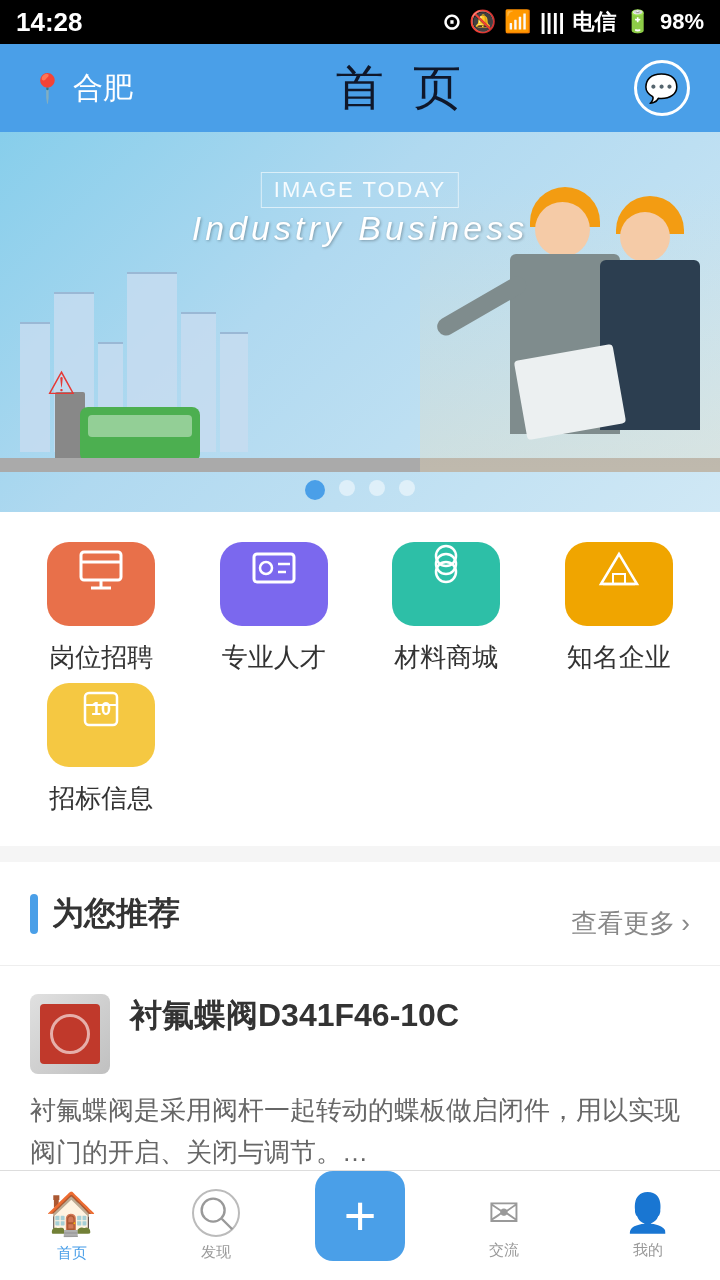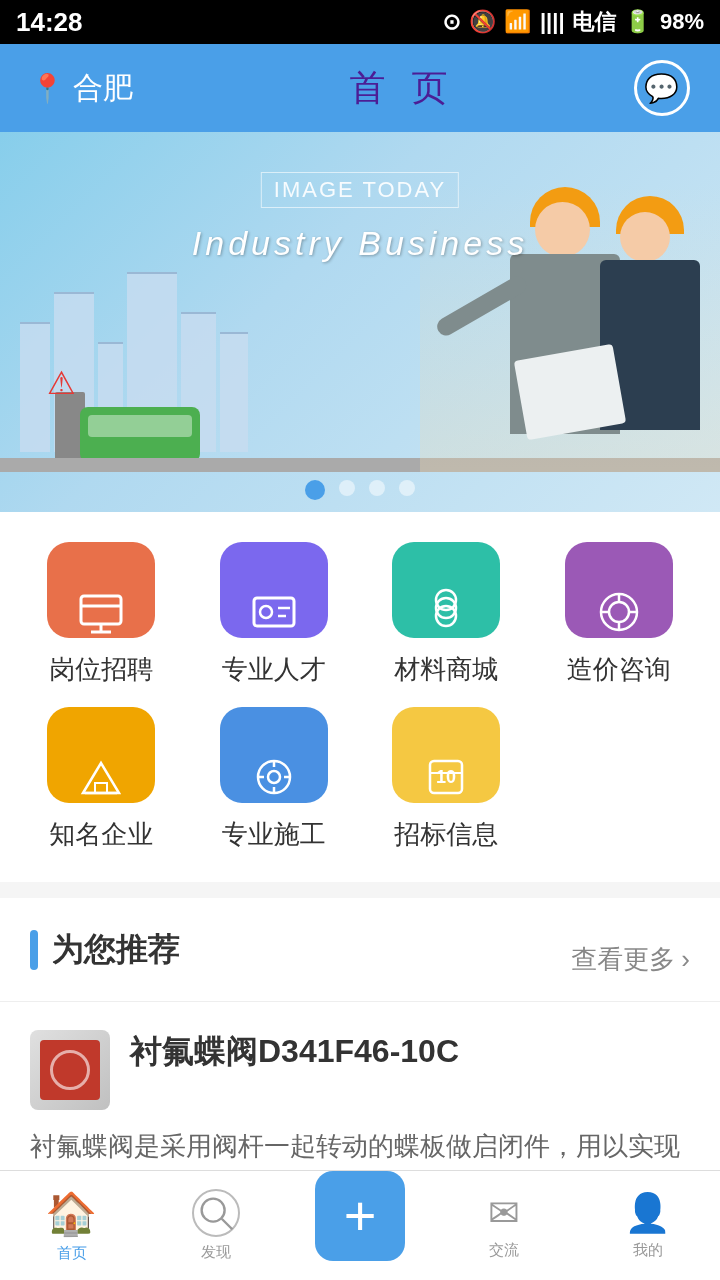--- a/index.html
+++ b/index.html
@@ -36,22 +36,22 @@
       padding: 0 30px;
     }
     .header-location {
       display: flex;
       align-items: center;
       gap: 8px;
       color: #fff;
       font-size: 30px;
     }
     .header-title {
-      color: #4c1d95;
-      font-size: 36px;
+      color: #0f172a;
+      font-size: 48px;
       font-weight: 500;
       letter-spacing: 8px;
       margin-left: 38px;
     }
     .header-chat {
       width: 56px;
       height: 56px;
       border: 3px solid #fff;
       border-radius: 50%;
       display: flex;
@@ -77,21 +77,21 @@
       transform: translateX(-50%);
       text-align: center;
       color: #fff;
     }
     .banner-subtitle {
       font-size: 22px;
       letter-spacing: 2px;
       color: rgba(255,255,255,0.9);
       border: 1px solid rgba(255,255,255,0.6);
       padding: 4px 12px;
-      margin-bottom: 16px;
+      margin-bottom: 1px;
       display: inline-block;
     }
     .banner-title {
       font-size: 34px;
       letter-spacing: 4px;
       font-style: italic;
       color: #fff;
       text-shadow: 1px 1px 3px rgba(0,0,0,0.3);
     }
     
@@ -262,35 +262,35 @@
       width: 20px;
       height: 20px;
     }
 
     
     .menu-grid {
       background: #fff;
       padding: 30px 20px;
       display: grid;
       grid-template-columns: repeat(4, 1fr);
-      gap: 20px 10px;
+      gap: 8px 10px;
     }
     .menu-item {
       display: flex;
       flex-direction: column;
       align-items: center;
       gap: 14px;
       cursor: pointer;
     }
     .menu-icon {
       width: 108px;
-      height: 96px;
+      height: 84px;
       border-radius: 22px;
       display: flex;
-      align-items: flex-end;
+      align-items: flex-start;
       justify-content: center;
       color: #fff;
       font-size: 52px;
     }
     .menu-label {
       font-size: 26px;
       color: #333;
       text-align: center;
     }
     .icon-red { background: #E8704A; }
@@ -542,51 +542,28 @@
       <svg width="52" height="52" viewBox="0 0 52 52" fill="none">
           <circle cx="26" cy="30" r="10" stroke="white" stroke-width="2.5"></circle>
           <circle cx="26" cy="22" r="10" stroke="white" stroke-width="2.5"></circle>
           <circle cx="26" cy="14" r="10" stroke="white" stroke-width="2.5"></circle>
         </svg>
     </div>
     <span class="menu-label">材料商城</span>
   </div>
 
   <div class="menu-item">
-    <div class="menu-icon icon-purple">
-      <svg width="52" height="52" viewBox="0 0 52 52" fill="none">
-          <circle cx="26" cy="26" r="18" stroke="white" stroke-width="2.5"></circle>
-          <circle cx="26" cy="26" r="10" stroke="white" stroke-width="2.5"></circle>
-          <line x1="26" y1="8" x2="26" y2="16" stroke="white" stroke-width="2.5"></line>
-          <line x1="26" y1="36" x2="26" y2="44" stroke="white" stroke-width="2.5"></line>
-          <line x1="8" y1="26" x2="16" y2="26" stroke="white" stroke-width="2.5"></line>
-          <line x1="36" y1="26" x2="44" y2="26" stroke="white" stroke-width="2.5"></line>
-        </svg>
-    </div>
-    <span class="menu-label">造价咨询</span>
-  </div>
-  <div class="menu-item">
     <div class="menu-icon icon-yellow">
       <svg width="52" height="52" viewBox="0 0 52 52" fill="none">
           <path d="M8 42 L26 12 L44 42 Z" stroke="white" stroke-width="2.5" fill="none"></path>
           <rect x="20" y="32" width="12" height="10" stroke="white" stroke-width="2" fill="none"></rect>
           <path d="M10 42 L42 42" stroke="white" stroke-width="2.5"></path>
         </svg>
     </div>
     <span class="menu-label">知名企业</span>
-  </div>
-  <div class="menu-item">
-    <div class="menu-icon icon-blue">
-      <svg width="52" height="52" viewBox="0 0 52 52" fill="none">
-          <circle cx="26" cy="26" r="16" stroke="white" stroke-width="2.5"></circle>
-          <path d="M26 10 L26 16 M26 36 L26 42 M10 26 L16 26 M36 26 L42 26" stroke="white" stroke-width="2.5"></path>
-          <circle cx="26" cy="26" r="6" stroke="white" stroke-width="2.5"></circle>
-        </svg>
-    </div>
-    <span class="menu-label">专业施工</span>
   </div>
   <div class="menu-item">
     <div class="menu-icon icon-light-yellow">
       <svg width="52" height="52" viewBox="0 0 52 52" fill="none">
           <rect x="10" y="10" width="32" height="32" rx="4" stroke="white" stroke-width="2.5"></rect>
           <text x="26" y="32" text-anchor="middle" fill="white" font-size="18" font-weight="bold">10</text>
           <line x1="10" y1="22" x2="42" y2="22" stroke="white" stroke-width="2"></line>
         </svg>
     </div>
     <span class="menu-label">招标信息</span>

